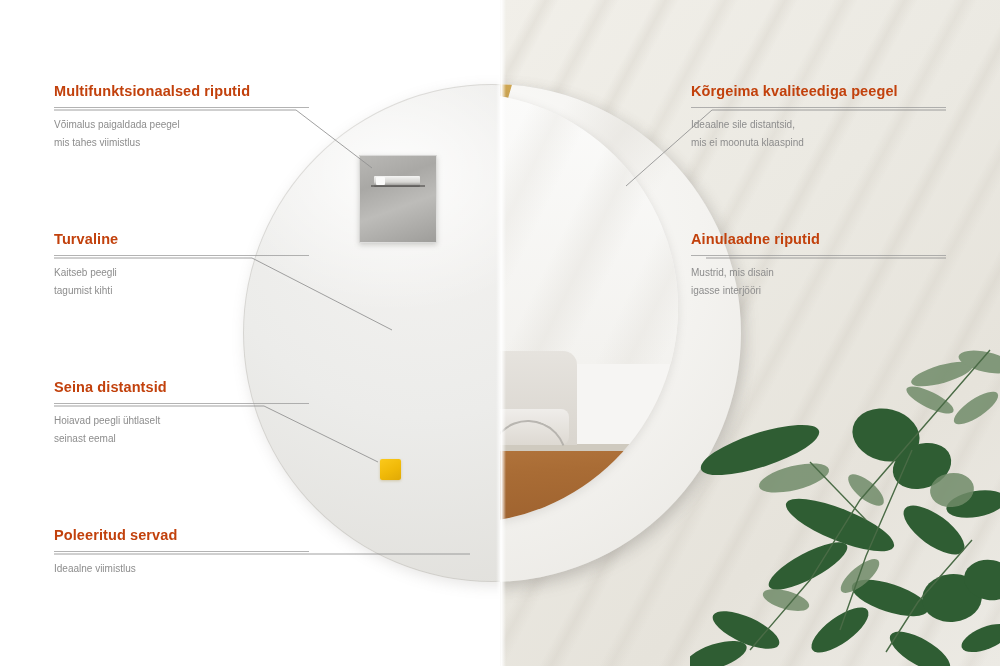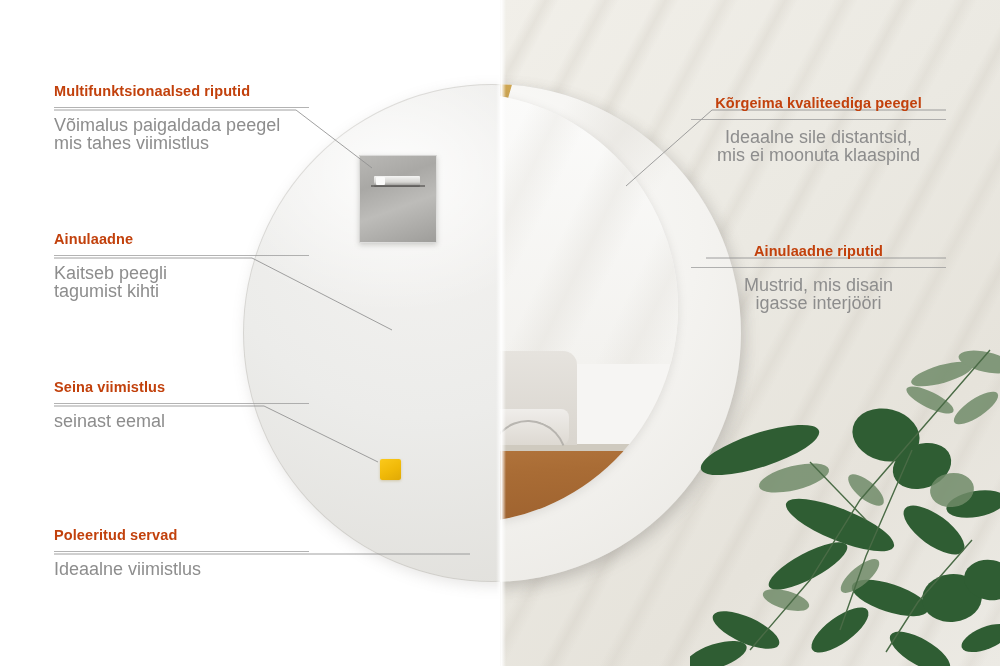--- a/index.html
+++ b/index.html
@@ -203,29 +203,29 @@
     z-index:6;
   }
 
   
   .callout { position:absolute; z-index:10; }
   .callout h3 {
     font-size:14.5px; font-weight:bold; color:#c2410c;
     letter-spacing:.1px; line-height:18px; white-space:nowrap;
   }
   .callout p {
-    font-size:18px; color:#8d8d8d; line-height:18px; font-weight:normal;
+    font-size:10px; color:#8d8d8d; line-height:18px; font-weight:normal;
   }
   .rule { height:1px; background:#9a9a9a; opacity:.75; }
 
   .co-left { text-align:left; }
   .co-left h3 { margin-bottom:7px; }
   .co-left .rule { margin-bottom:8px; }
 
-  .co-right { text-align:center;margin-top:12px; }
+  .co-right { text-align:left; }
   .co-right h3 { margin-bottom:7px; }
   .co-right .rule { margin-bottom:8px; }
 
   .leader { position:absolute; z-index:9; overflow:visible; }
   .leader path { fill:none; stroke:#8f8f8f; stroke-width:1; opacity:.85; }
 </style>
 </head>
 <body>
 
 <div id="stage">
@@ -332,29 +332,30 @@
   </svg>
 
   <div class="callout co-left" style="left:54px; top:82px; width:255px;">
     <h3>Multifunktsionaalsed riputid</h3>
     <div class="rule"></div>
     <p>Võimalus paigaldada peegel</p>
     <p>mis tahes viimistlus</p>
   </div>
 
   <div class="callout co-left" style="left:54px; top:230px; width:255px;">
-    <h3>Ainulaadne</h3>
+    <h3>Turvaline</h3>
     <div class="rule"></div>
     <p>Kaitseb peegli</p>
     <p>tagumist kihti</p>
   </div>
 
   <div class="callout co-left" style="left:54px; top:378px; width:255px;">
-    <h3>Seina viimistlus</h3>
-    <div class="rule"></div>
+    <h3>Seina distantsid</h3>
+    <div class="rule"></div>
+    <p>Hoiavad peegli ühtlaselt</p>
     <p>seinast eemal</p>
   </div>
 
   <div class="callout co-left" style="left:54px; top:526px; width:255px;">
     <h3>Poleeritud servad</h3>
     <div class="rule"></div>
     <p>Ideaalne viimistlus</p>
   </div>
 
   <div class="callout co-right" style="left:691px; top:82px; width:255px;">

